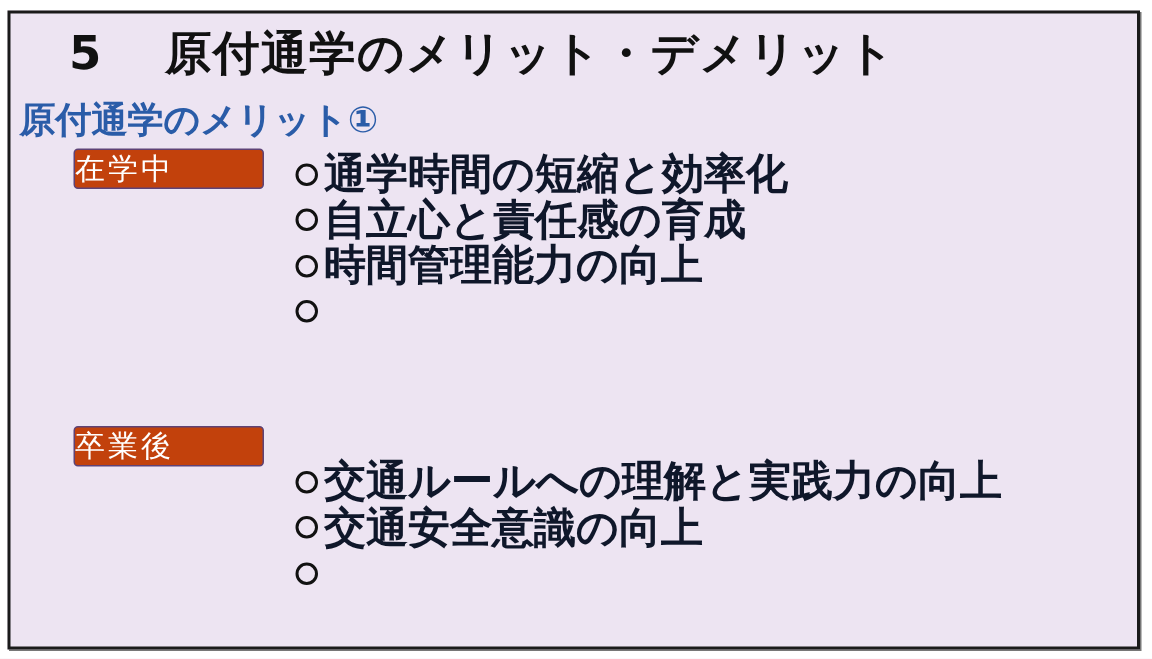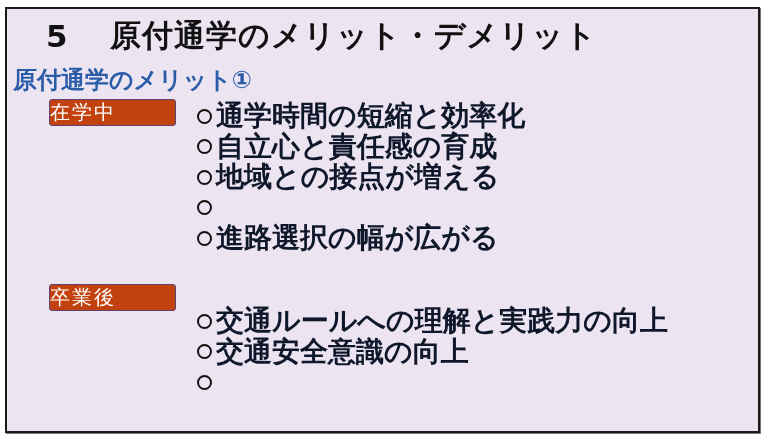--- a/index.html
+++ b/index.html
@@ -107,28 +107,24 @@
     <li>
         <span class="bullet"></span>
         <span>通学時間の短縮と効率化</span>
       </li>
     <li>
         <span class="bullet"></span>
         <span>自立心と責任感の育成</span>
       </li>
     <li>
         <span class="bullet"></span>
-        <span>地域との接点が増える</span>
+        <span>時間管理能力の向上</span>
       </li>
     <li>
         <span class="bullet"></span>
-      </li>
-    <li>
-        <span class="bullet"></span>
-        <span>進路選択の幅が広がる</span>
       </li>
   </ul>
 
   <div class="badge" style="top:275px;">卒業後</div>
   <ul class="list" style="top:297px;text-align:center;">
     <li>
         <span class="bullet"></span>
         <span>交通ルールへの理解と実践力の向上</span>
       </li>
     <li>

